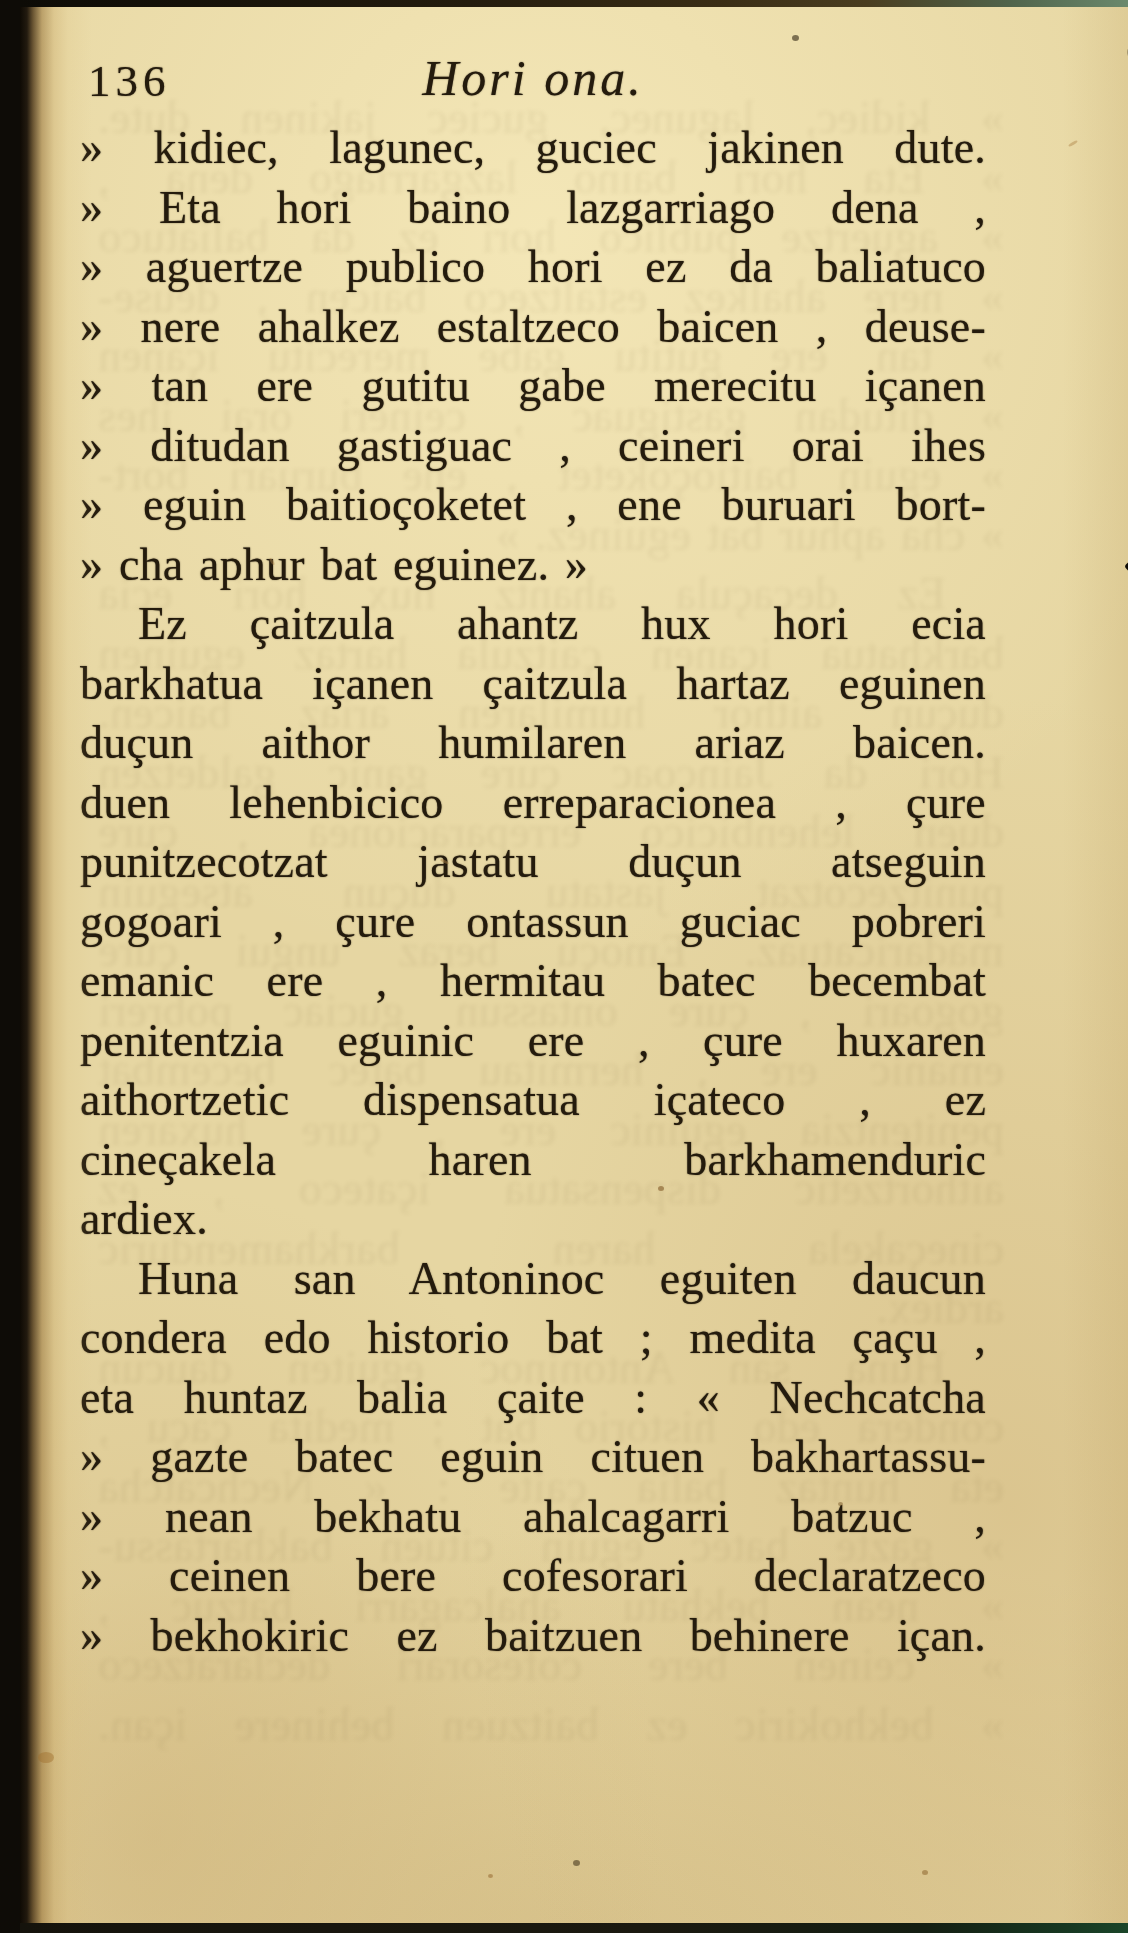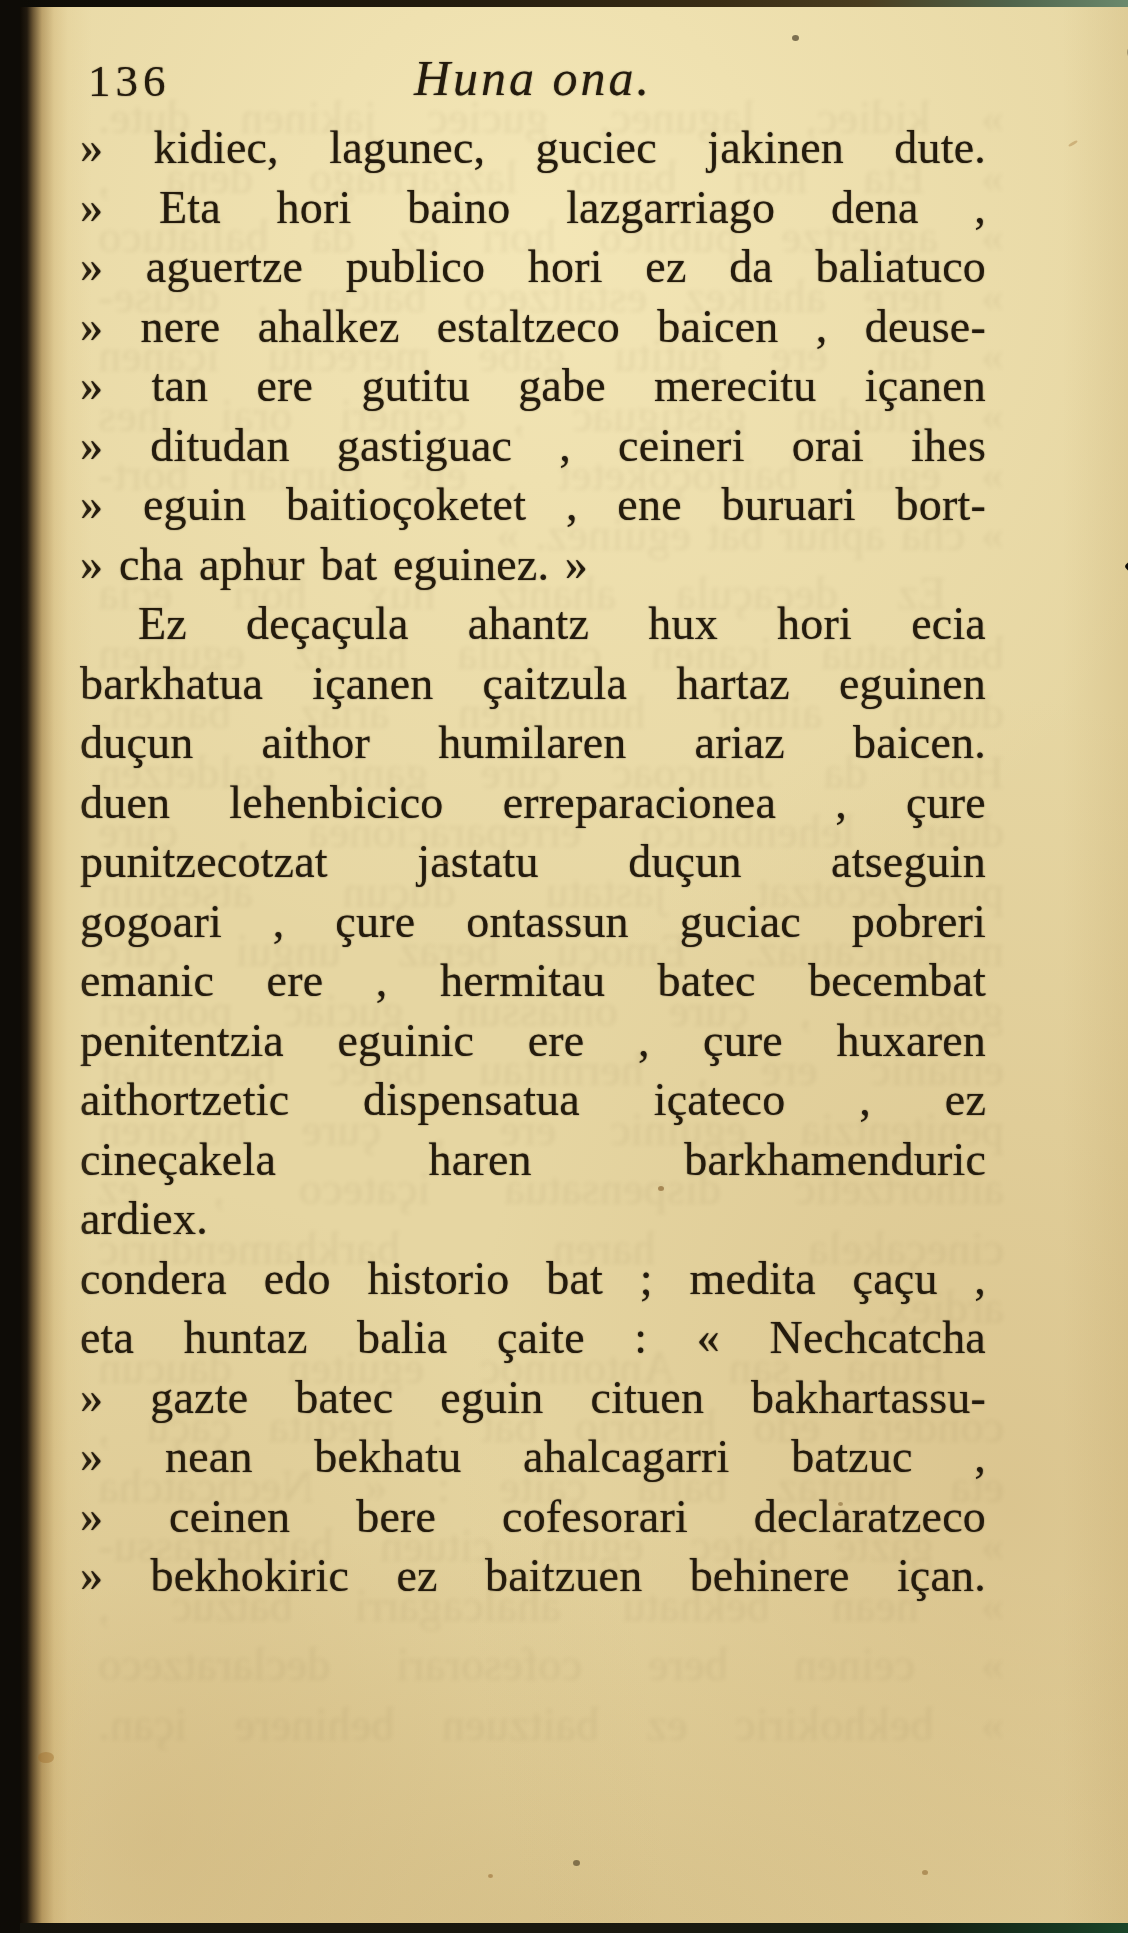--- a/index.html
+++ b/index.html
@@ -116,43 +116,44 @@
       <div class="line just">condera edo historio bat ; medita çaçu ,</div>
       <div class="line just">eta huntaz balia çaite : « Nechcatcha</div>
       <div class="line just">» gazte batec eguin cituen bakhartassu-</div>
       <div class="line just">» nean bekhatu ahalcagarri batzuc ,</div>
       <div class="line just">» ceinen bere cofesorari declaratzeco</div>
       <div class="line just">» bekhokiric ez baitzuen behinere içan.</div>
     </div>
 
   <div class="header">
     <span class="pagenum">136</span>
-    <span class="runtitle">Huna ona.</span>
+    <span class="runtitle">Hori ona.</span>
   </div>
 
   <div class="text-block" id="textblock">
       <div class="line just">» kidiec, lagunec, guciec jakinen dute.</div>
       <div class="line just">» Eta hori baino lazgarriago dena ,</div>
       <div class="line just">» aguertze publico hori ez da baliatuco</div>
       <div class="line just">» nere ahalkez estaltzeco baicen , deuse-</div>
       <div class="line just">» tan ere gutitu gabe merecitu içanen</div>
       <div class="line just">» ditudan gastiguac , ceineri orai ihes</div>
       <div class="line just">» eguin baitioçoketet , ene buruari bort-</div>
       <div class="line">» cha aphur bat eguinez. »</div>
-      <div class="line indent just">Ez deçaçula ahantz hux hori ecia</div>
+      <div class="line indent just">Ez çaitzula ahantz hux hori ecia</div>
       <div class="line just">barkhatua içanen çaitzula hartaz eguinen</div>
       <div class="line just">duçun aithor humilaren ariaz baicen.</div>
       <div class="line just">duen lehenbicico erreparacionea , çure</div>
       <div class="line just">punitzecotzat jastatu duçun atseguin</div>
       <div class="line just">gogoari , çure ontassun guciac pobreri</div>
       <div class="line just">emanic ere , hermitau batec becembat</div>
       <div class="line just">penitentzia eguinic ere , çure huxaren</div>
       <div class="line just">aithortzetic dispensatua içateco , ez</div>
       <div class="line just">cineçakela haren barkhamenduric</div>
       <div class="line">ardiex.</div>
+      <div class="line indent just">Huna san Antoninoc eguiten daucun</div>
       <div class="line just">condera edo historio bat ; medita çaçu ,</div>
       <div class="line just">eta huntaz balia çaite : « Nechcatcha</div>
       <div class="line just">» gazte batec eguin cituen bakhartassu-</div>
       <div class="line just">» nean bekhatu ahalcagarri batzuc ,</div>
       <div class="line just">» ceinen bere cofesorari declaratzeco</div>
       <div class="line just">» bekhokiric ez baitzuen behinere içan.</div>
     </div>
 
   <div class="right-shade"></div>
   <div class="edge-left"></div>

